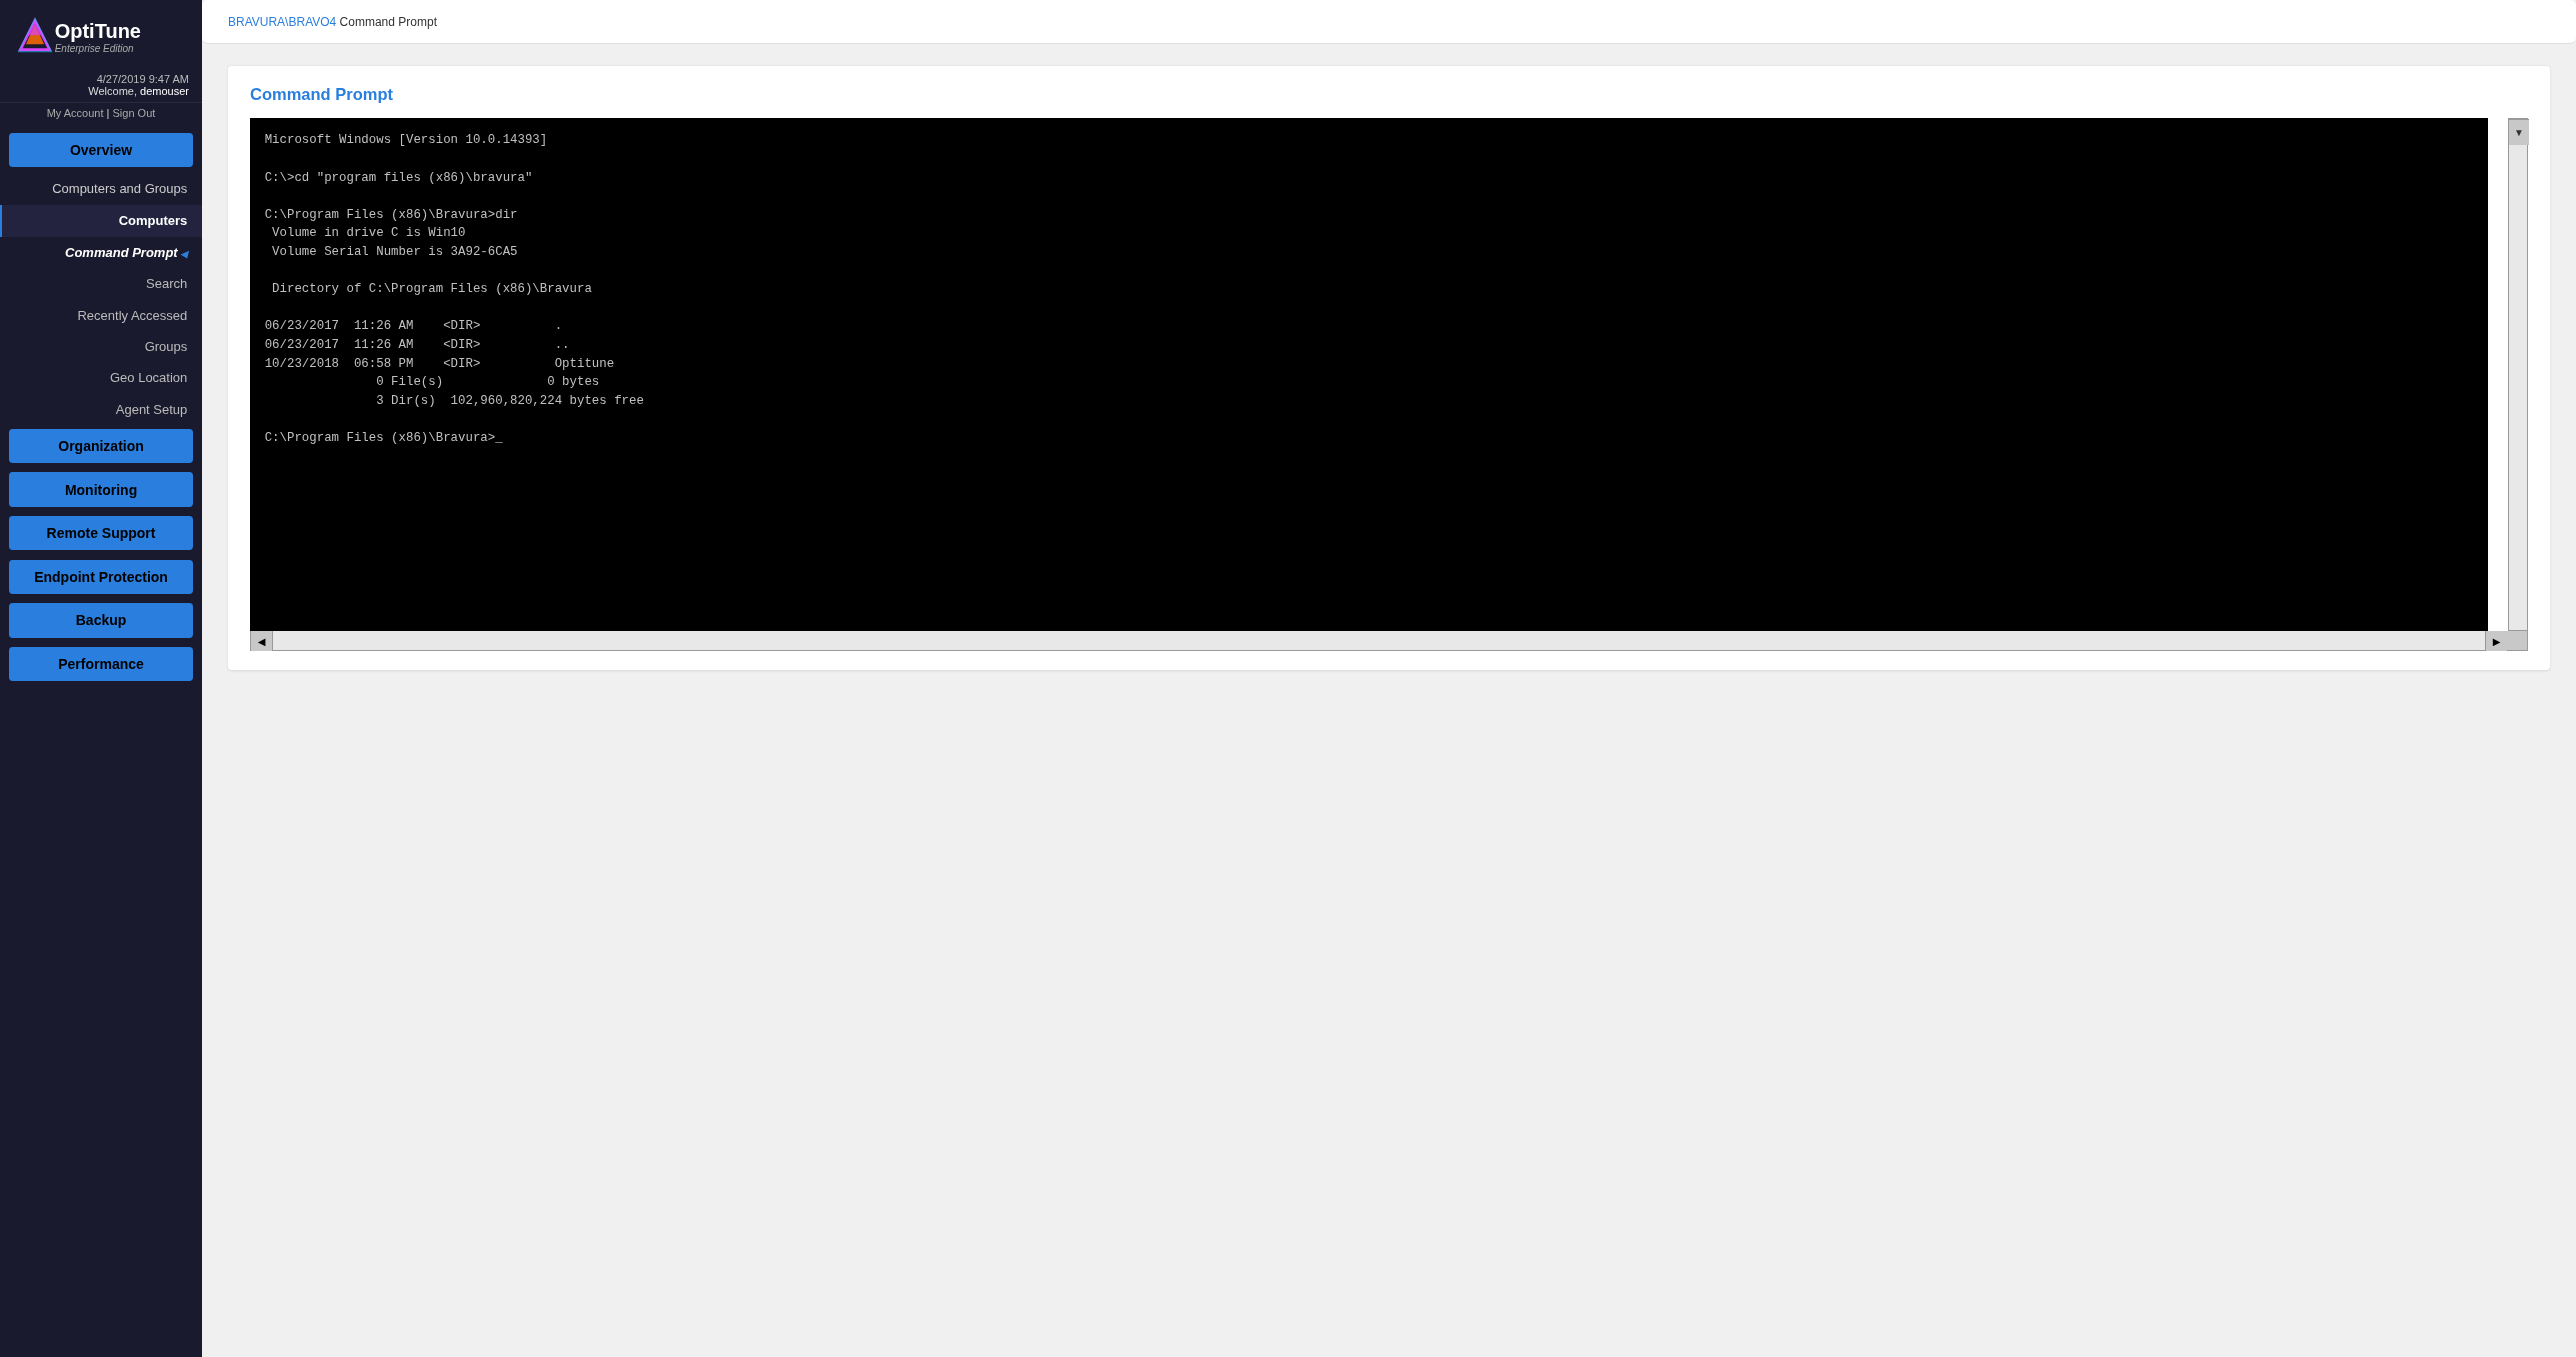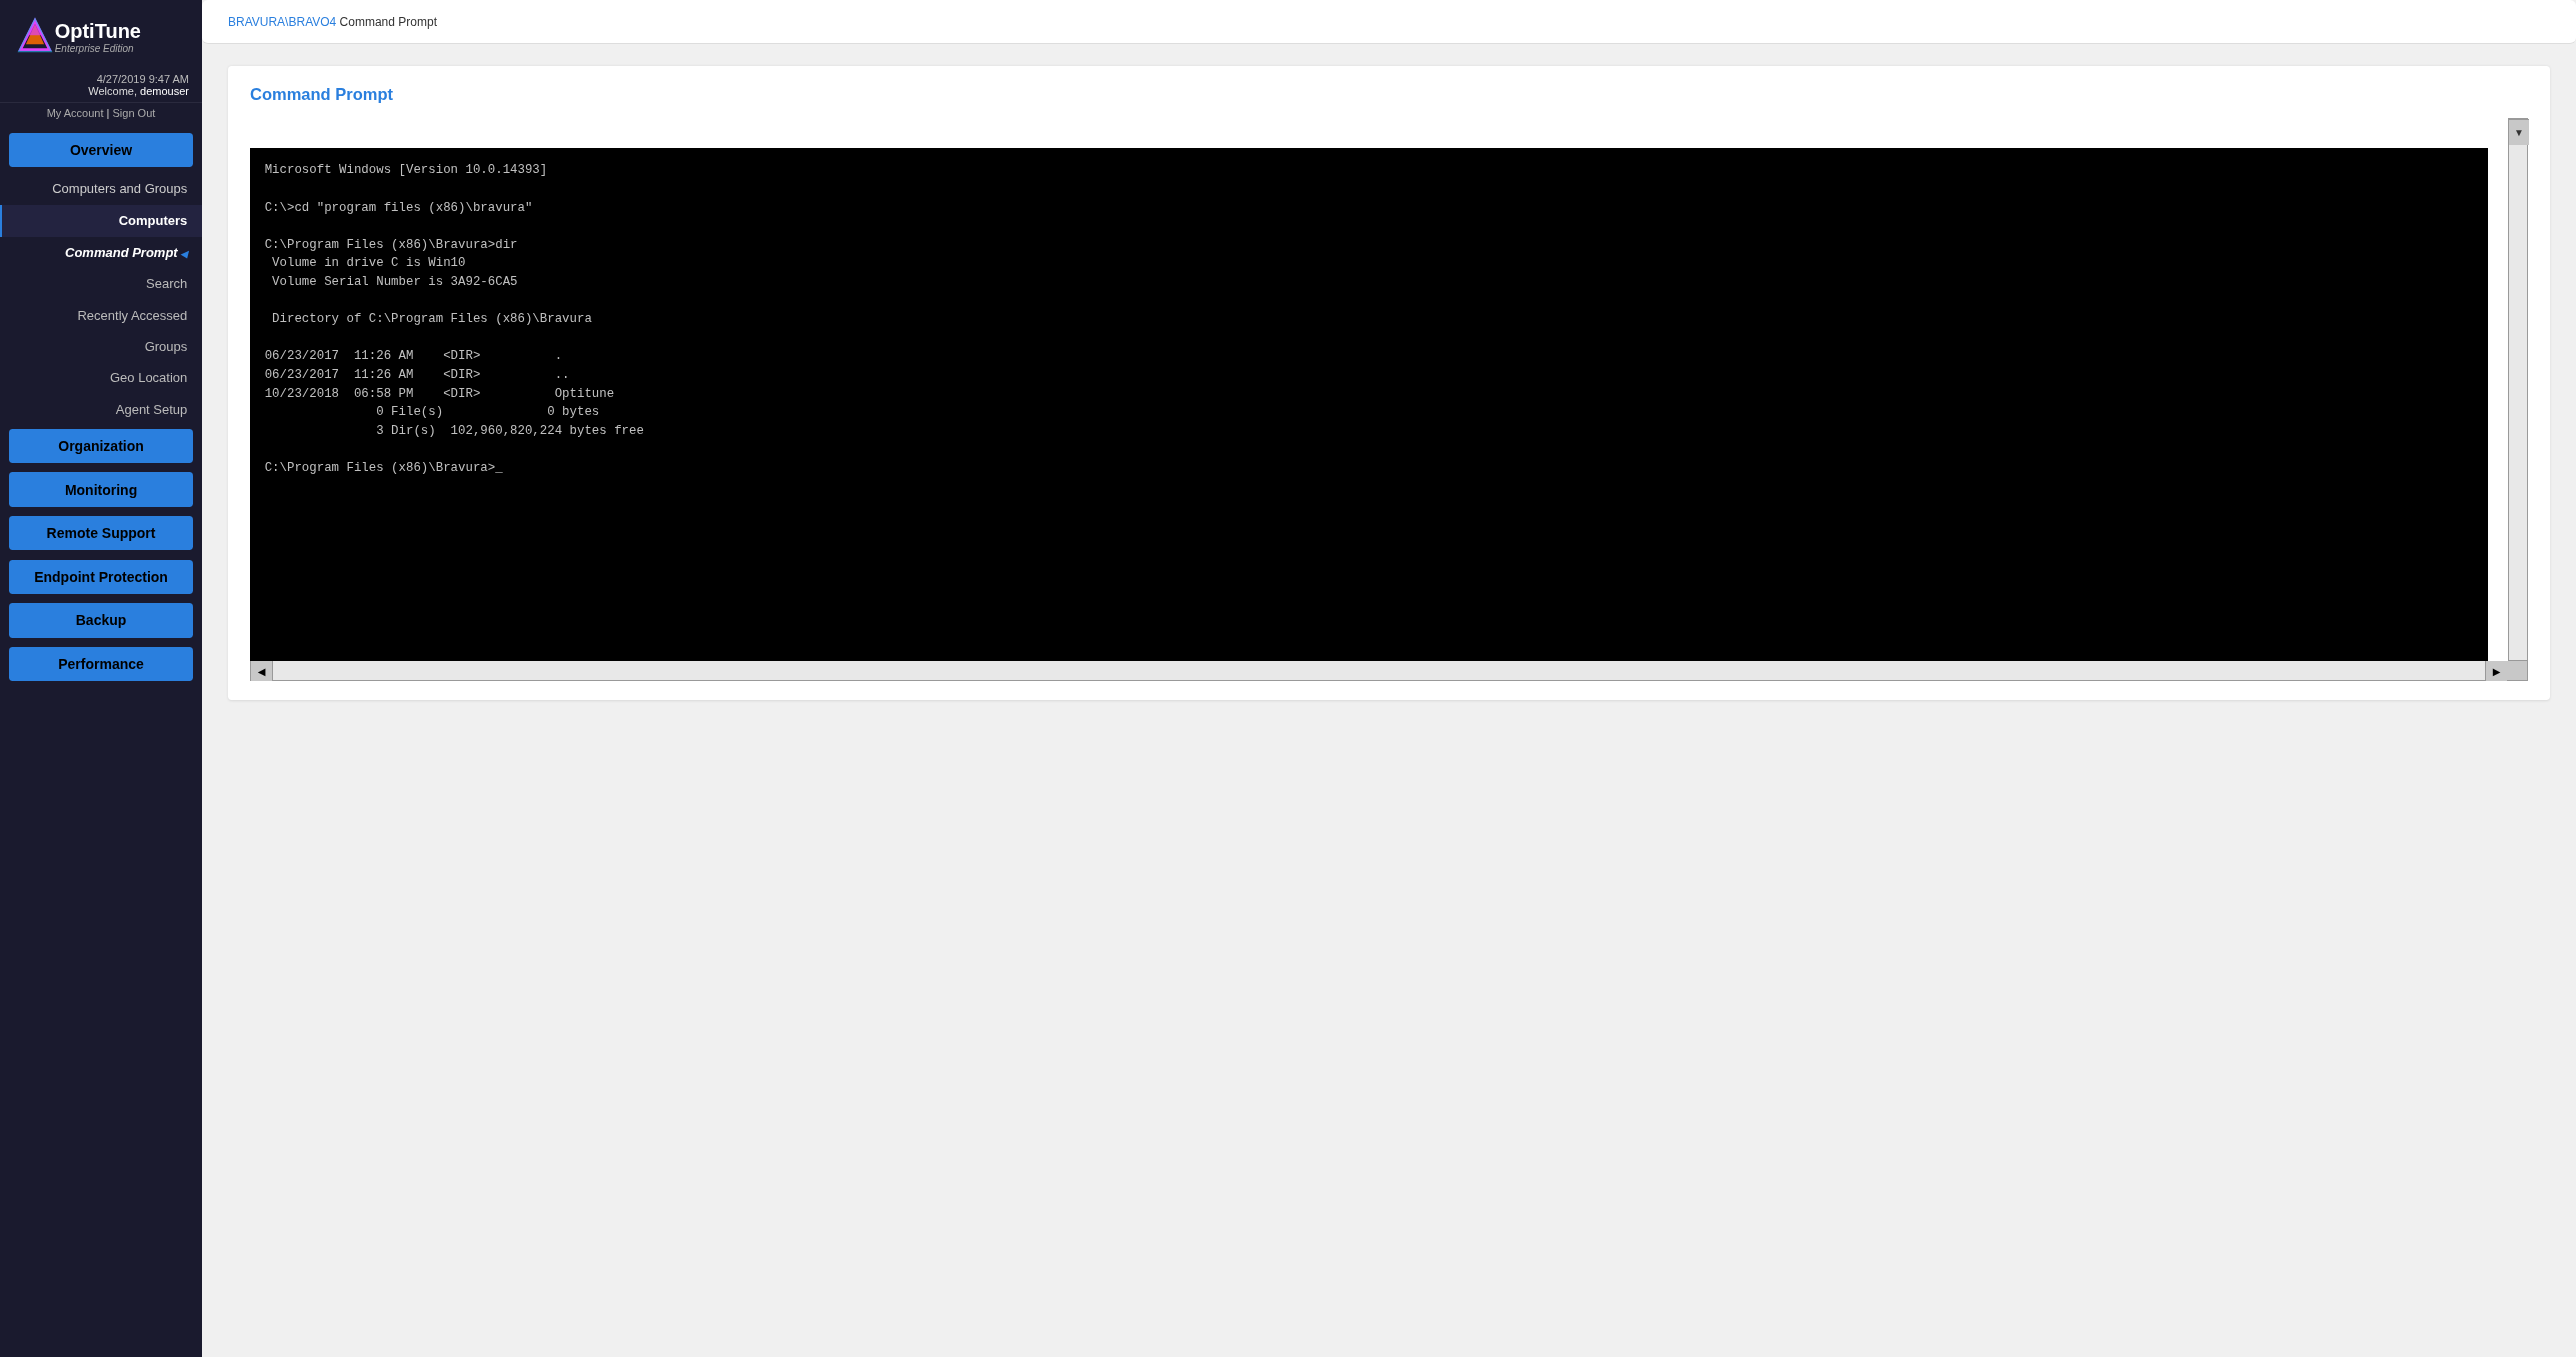--- a/index.html
+++ b/index.html
@@ -215,21 +215,20 @@
       color: #c0c0c0;
       font-family: 'Courier New', Consolas, monospace;
       font-size: 12.4px;
       line-height: 1.5;
       padding: 13px 14.7px;
       white-space: pre;
       overflow: hidden;
       min-height: 513px;
       display: block;
       width: 100%;
-      margin-top: 30px;
     }
   </style>
 </head>
 <body>
 
 <div id="sidebar">
 
   <div id="sidebar-logo">
 
     <svg class="logo-icon" viewBox="0 0 44 44">

